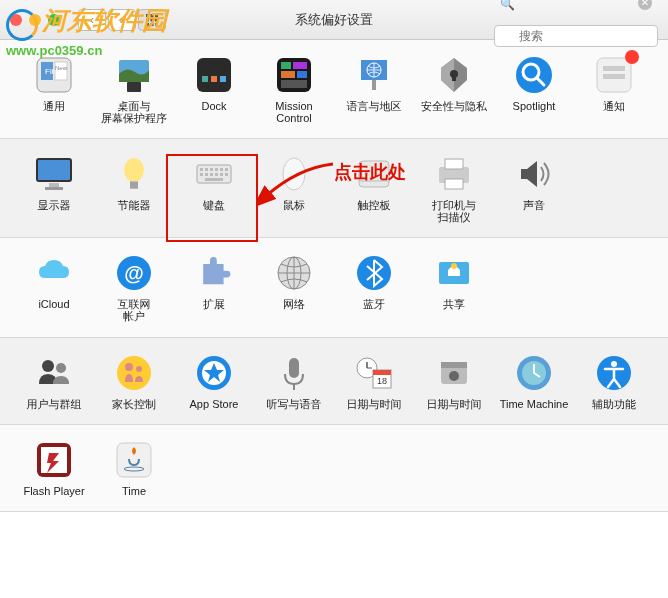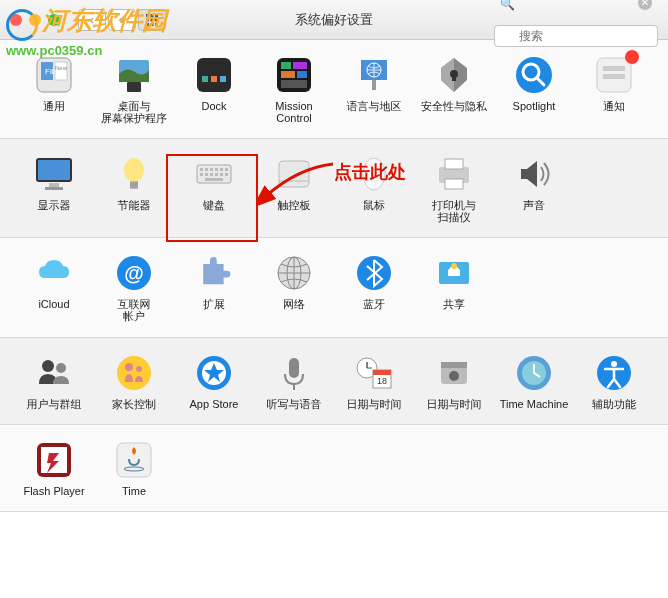--- a/index.html
+++ b/index.html
@@ -223,33 +223,33 @@
               <rect x="32" y="20" width="3" height="3"></rect>
               <rect x="12" y="25" width="18" height="3"></rect>
             </g>
           </svg>
         </div>
         <div class="label">键盘</div>
       </div>
   <div class="item">
         <div class="icon">
           <svg width="42" height="42">
+            <ellipse cx="21" cy="21" rx="11" ry="16" fill="#f8f8f8" stroke="#ccc"></ellipse>
+          </svg>
+        </div>
+        <div class="label">鼠标</div>
+      </div>
+  <div class="item">
+        <div class="icon">
+          <svg width="42" height="42">
             <rect x="6" y="8" width="30" height="26" rx="4" fill="#e8e8e8" stroke="#bbb"></rect>
             <line x1="6" y1="28" x2="36" y2="28" stroke="#bbb"></line>
           </svg>
         </div>
         <div class="label">触控板</div>
-      </div>
-  <div class="item">
-        <div class="icon">
-          <svg width="42" height="42">
-            <ellipse cx="21" cy="21" rx="11" ry="16" fill="#f8f8f8" stroke="#ccc"></ellipse>
-          </svg>
-        </div>
-        <div class="label">鼠标</div>
       </div>
   <div class="item">
         <div class="icon">
           <svg width="42" height="42">
             <rect x="6" y="14" width="30" height="16" rx="2" fill="#ccc"></rect>
             <rect x="12" y="6" width="18" height="10" fill="#fff" stroke="#aaa"></rect>
             <rect x="12" y="26" width="18" height="10" fill="#fff" stroke="#aaa"></rect>
           </svg>
         </div>
         <div class="label">打印机与

